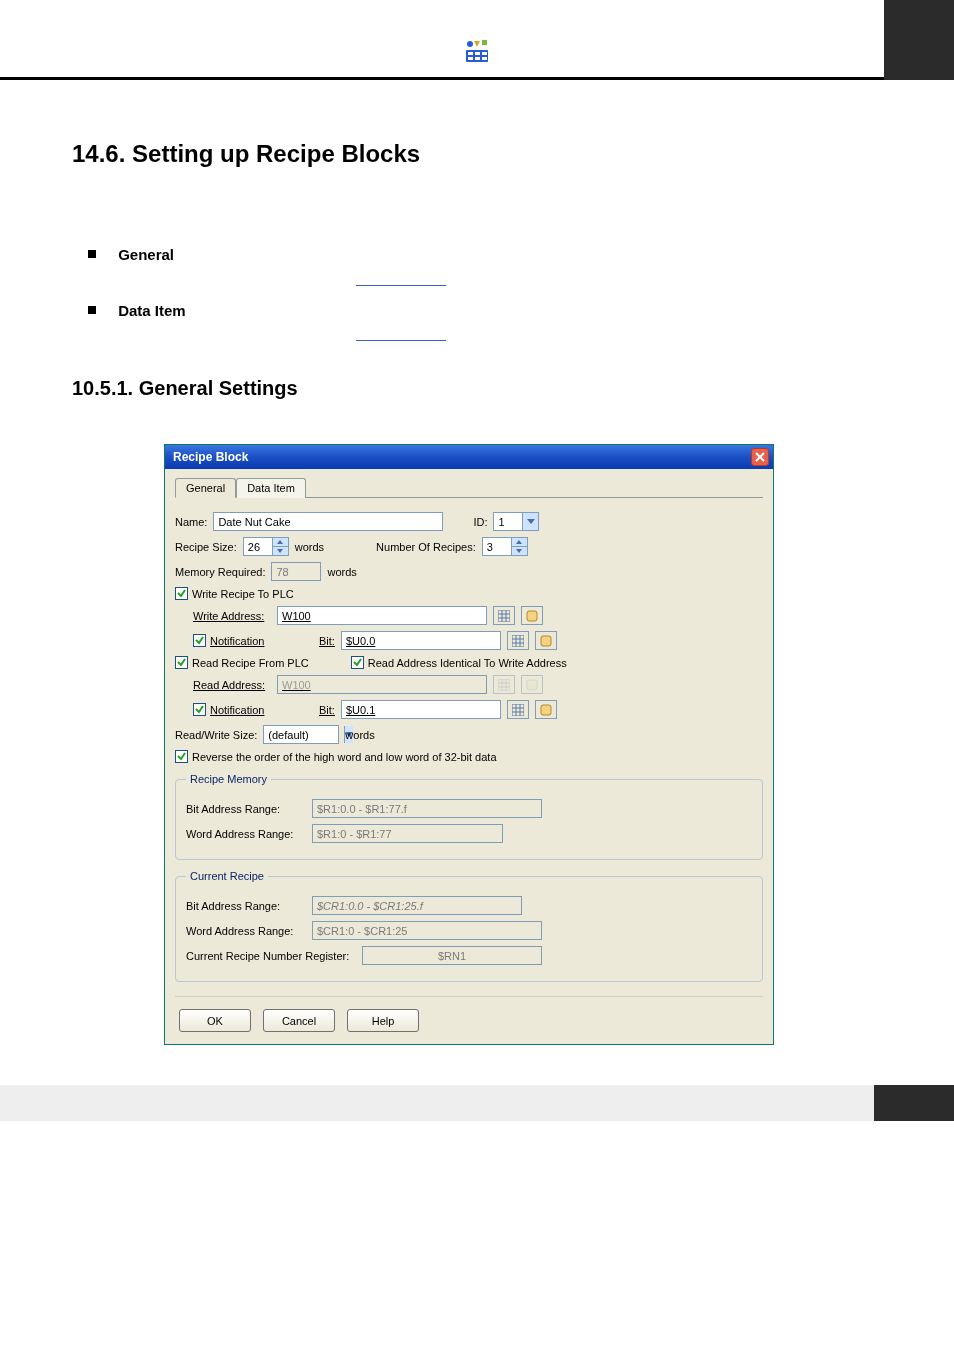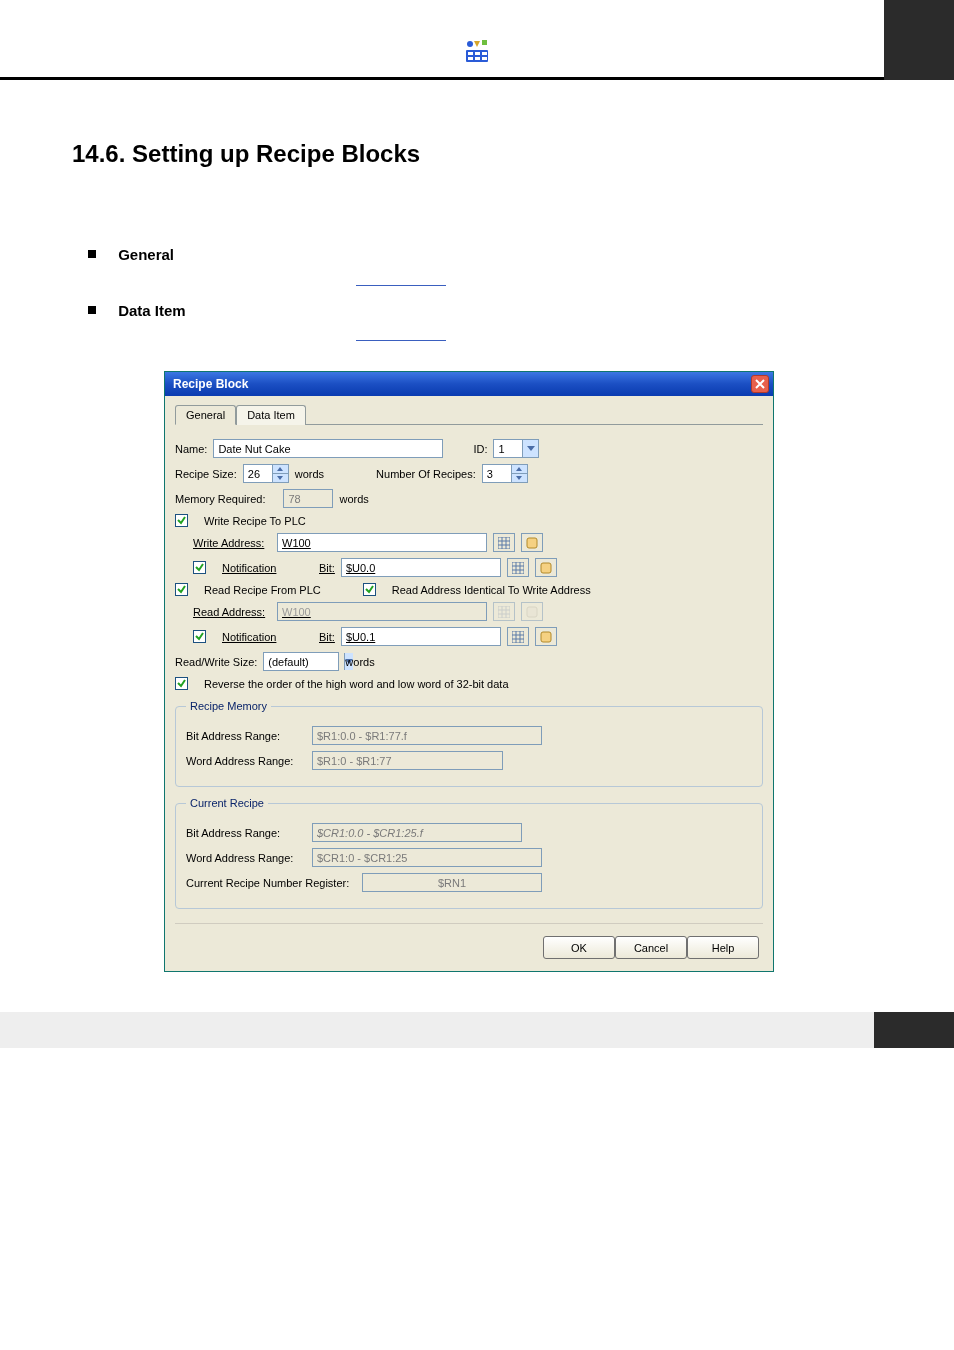--- a/index.html
+++ b/index.html
@@ -102,40 +102,40 @@
   .combo .drop, .combo .spin {
     width:16px; background:#cde3ff; border-left:1px solid #7f9db9;
     display:flex; flex-direction:column; align-items:center; justify-content:center;
     cursor:pointer;
   }
   .combo .drop svg { display:block; }
   .spin-col { display:flex; flex-direction:column; width:16px; }
   .spin-col .s { flex:1; background:#cde3ff; border-left:1px solid #7f9db9; display:flex; align-items:center; justify-content:center; cursor:pointer; }
   .spin-col .s + .s { border-top:1px solid #7f9db9; }
 
-  .chk { display:inline-flex; align-items:center; gap:16px; cursor:pointer; }
+  .chk { display:inline-flex; align-items:center; gap:4px; cursor:pointer; }
   .chk .box {
     width:13px; height:13px; border:1px solid #1c5180; background:#fff;
     display:flex; align-items:center; justify-content:center;
   }
   .chk .box svg { display:block; }
 
   .icon-btn {
     width:22px; height:19px; border:1px solid #7f9db9; background:#ece9d8;
     display:inline-flex; align-items:center; justify-content:center; cursor:pointer;
   }
   .icon-btn.disabled { opacity:0.5; cursor:default; }
 
   fieldset.grp {
     border:1px solid #b7c8d7; border-radius:4px;
     padding:8px 10px 10px 10px; margin:10px 0 6px 0;
   }
   fieldset.grp legend { color:#0a246a; padding:0 4px; }
 
-  .btn-row { display:flex; gap:0; justify-content:flex-end; border-top:1px solid #d0ccc0; padding:12px 4px 0 4px; margin-top:14px; }
+  .btn-row { display:flex; gap:12px; border-top:1px solid #d0ccc0; padding:12px 4px 0 4px; margin-top:14px; }
   button.std {
     min-width:72px; height:23px;
     border:1px solid #707070; border-radius:3px;
     background: linear-gradient(#fff,#ece9d8);
     font:inherit; cursor:pointer;
   }
 
   .indent { padding-left:18px;text-decoration:underline; }
 
   .footer-bar {
@@ -189,20 +189,21 @@
         <span class="square"></span>
         <span class="lbl">Data Item</span>
         <div class="desc-row">
           <span style="color:transparent;">Described in Section 10.5.2.</span>
           <span class="gap"></span>
         </div>
       </li>
     </ul>
   </div>
 
+  <div class="h2">10.5.1. General Settings</div>
 
   <div class="dialog-wrap">
     <div class="dialog">
       <div class="titlebar">
         <span>Recipe Block</span>
         <div class="close-btn">
           <svg width="10" height="10" viewBox="0 0 10 10">
               <path d="M1 1 L9 9 M9 1 L1 9" stroke="#fff" stroke-width="2"></path>
             </svg>
         </div>
@@ -260,21 +261,21 @@
                   <svg width="6" height="4">
                     <path d="M0 0 L6 0 L3 4 Z" fill="#4a6da7"></path>
                   </svg>
                 </div>
             </div>
           </div>
         </div>
 
         <div class="row">
           <label>Memory Required:</label>
-          <input class="text" style="width: 50px; margin-left: 12px;" readonly="" value="78">
+          <input class="text" style="width: 50px;" readonly="" value="78">
           <span>words</span>
         </div>
 
         <div class="row">
           <span class="chk">
             <span class="box">
                 <svg width="9" height="9">
                   <path d="M1 4 L4 7 L8 1" stroke="#21a121" stroke-width="2" fill="none"></path>
                 </svg>
               </span>

